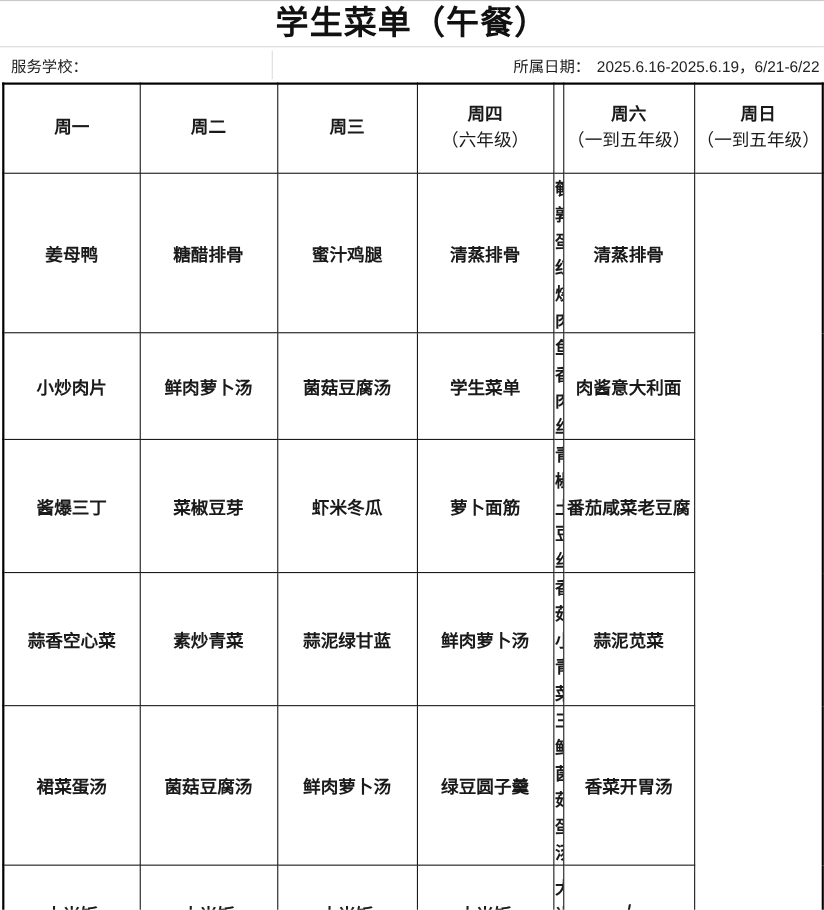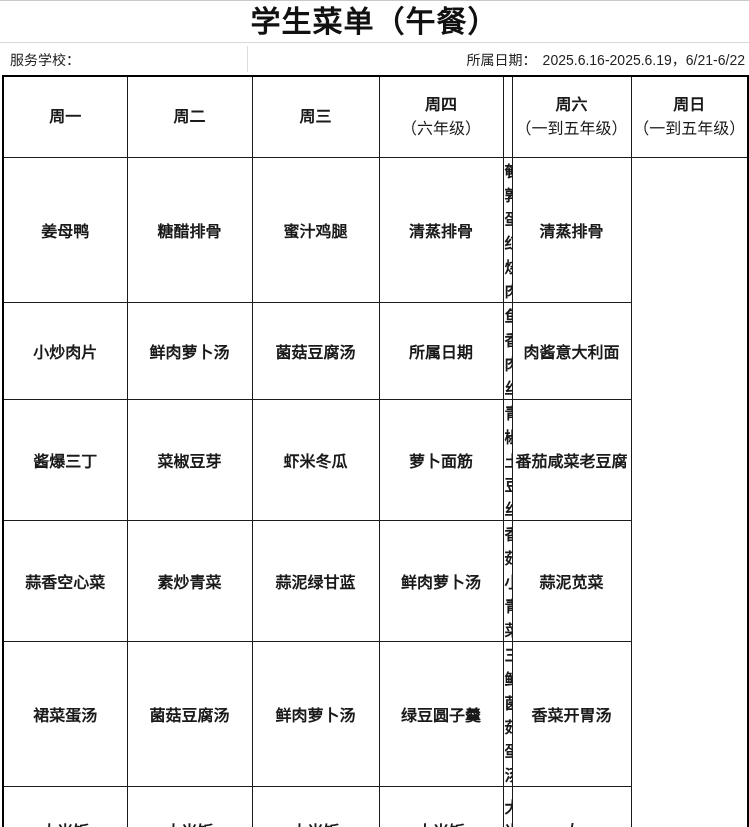--- a/index.html
+++ b/index.html
@@ -164,21 +164,21 @@
         <td>糖醋排骨</td>
         <td>蜜汁鸡腿</td>
         <td>清蒸排骨</td>
         <td>鹌鹑蛋红烧肉</td>
         <td>清蒸排骨</td>
       </tr>
       <tr>
         <td>小炒肉片</td>
         <td>鲜肉萝卜汤</td>
         <td>菌菇豆腐汤</td>
-        <td>所属日期</td>
+        <td>学生菜单</td>
         <td>鱼香肉丝</td>
         <td>肉酱意大利面</td>
       </tr>
       <tr>
         <td>酱爆三丁</td>
         <td>菜椒豆芽</td>
         <td>虾米冬瓜</td>
         <td>萝卜面筋</td>
         <td>青椒土豆丝</td>
         <td>番茄咸菜老豆腐</td>

